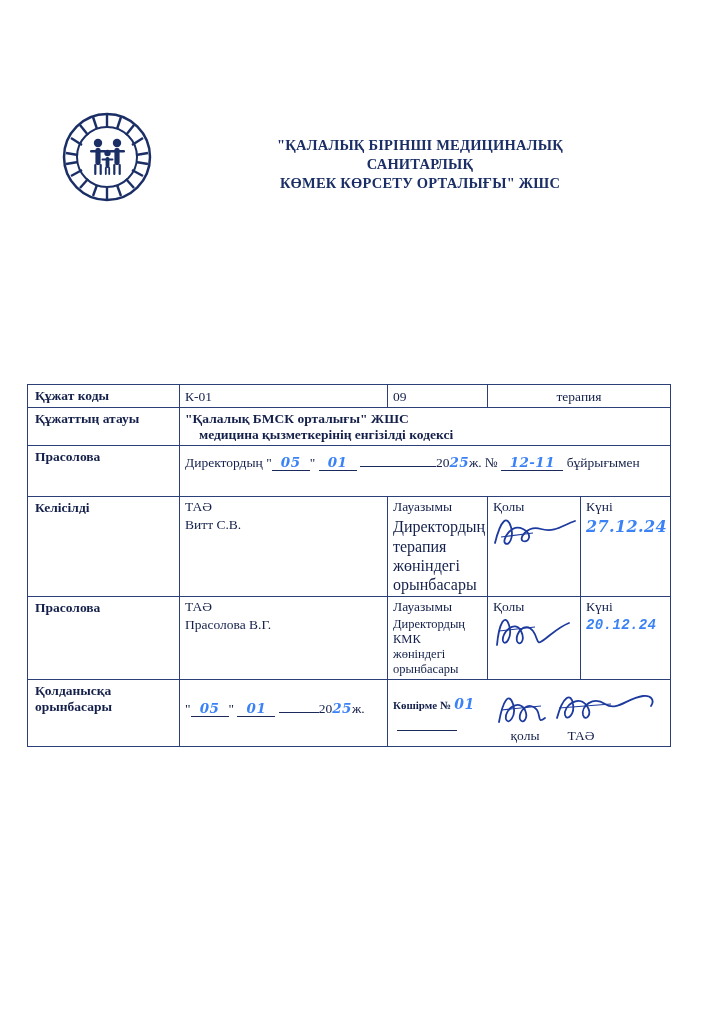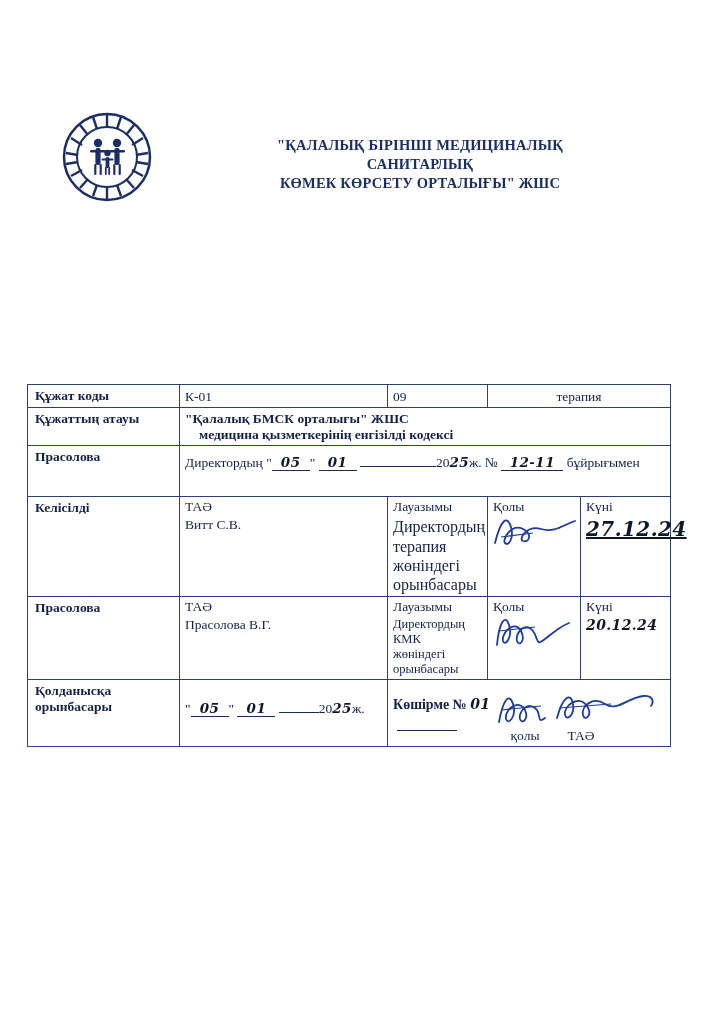--- a/index.html
+++ b/index.html
@@ -84,21 +84,21 @@
   }
   .tight {
     line-height: 1.2;
   }
 
   
   .hand {
     font-family: "DejaVu Serif", serif;
     font-style: italic;
     font-weight: bold;
-    color: #0f172a;
+    color: #3b82f6;
     letter-spacing: 0.4px;
   }
   .hw-under {
     border-bottom: 1px solid #1b2a5a;
     display: inline-block;
     min-width: 34px;
     text-align: center;
     padding: 0 2px;
   }
   .u-line {
@@ -261,21 +261,21 @@
       </td>
       <td style="border-top:none;">
         <span class="sig">
           <svg width="96" height="44" viewBox="0 0 96 44">
             <path d="M6 34 C12 10, 18 6, 22 18 C25 28, 20 38, 16 34 C13 31, 22 14, 34 20 C44 25, 40 34, 34 32 C29 30, 38 16, 52 20 C66 24, 74 16, 86 12" fill="none" stroke="#1d3a9e" stroke-width="1.8" stroke-linecap="round"></path>
             <path d="M12 28 L44 24" fill="none" stroke="#1d3a9e" stroke-width="1.1"></path>
           </svg>
         </span>
       </td>
       <td style="border-top:none;">
-        <span class="hand" style="font-size:20px;text-decoration:underline;">27.12.24</span>
+        <span class="hand" style="font-size:16px;">27.12.24</span>
       </td>
     </tr>
 
     <tr>
       <td class="lbl" rowspan="2">Прасолова</td>
       <td class="subhdr" style="border-bottom:none;padding-bottom:0;">ТАӘ</td>
       <td class="subhdr" style="border-bottom:none;padding-bottom:0;">Лауазымы</td>
       <td class="subhdr" style="border-bottom:none;padding-bottom:0;">Қолы</td>
       <td class="subhdr" style="border-bottom:none;padding-bottom:0;">Күні</td>
     </tr>
@@ -288,40 +288,40 @@
       </td>
       <td style="border-top:none;">
         <span class="sig">
           <svg width="96" height="44" viewBox="0 0 96 44">
             <path d="M8 36 C10 14, 16 4, 20 16 C24 28, 16 38, 14 32 C12 24, 26 10, 32 22 C37 32, 30 38, 28 32 C26 24, 36 12, 44 22 C50 30, 46 38, 56 30 C64 24, 70 18, 80 14" fill="none" stroke="#1d3a9e" stroke-width="1.8" stroke-linecap="round"></path>
             <path d="M10 22 L46 18" fill="none" stroke="#1d3a9e" stroke-width="1.1"></path>
           </svg>
         </span>
       </td>
       <td style="border-top:none;">
-        <span class="hand" style="font-size:14px;">20.12.24</span>
+        <span class="hand" style="font-size:14px;font-family:Liberation Mono, monospace;">20.12.24</span>
       </td>
     </tr>
 
     <tr>
       <td class="lbl tight" style="height:58px;">
         <div>Қолданысқа</div>
         <div>орынбасары</div>
       </td>
       <td style="padding-top:20px;">
         <span>"</span><span class="hand hw-under">05</span><span>"</span>
         <span class="hand hw-under">01</span>
         <span class="u-line" style="min-width:40px;"></span><span>20</span><span class="hand">25</span><span>ж.</span>
       </td>
       <td colspan="3" style="padding-top:16px;">
         <table class="nested">
           <tbody>
                 <tr>
             <td style="width:104px;vertical-align:top;">
-              <span class="bold" style="font-size:14px;">Көшірме №</span>
+              <span class="bold" style="font-size:11px;">Көшірме №</span>
               <span class="hand" style="font-size:14px;">01</span>
               <div style="margin-top:6px;margin-left:4px;">
                 <span class="copy-line"></span>
               </div>
             </td>
             <td style="vertical-align:top;">
               <span class="sig" style="height:30px;">
                 <svg width="170" height="42" viewBox="0 0 170 42">
                   <path d="M6 34 C10 12, 16 4, 20 16 C24 28, 15 38, 13 31 C11 22, 26 10, 32 22 C36 31, 29 37, 27 31 C25 23, 36 12, 44 22 C48 28, 44 36, 52 30" fill="none" stroke="#1d3a9e" stroke-width="1.8" stroke-linecap="round"></path>
                   <path d="M8 22 L48 18" fill="none" stroke="#1d3a9e" stroke-width="1.1"></path>

